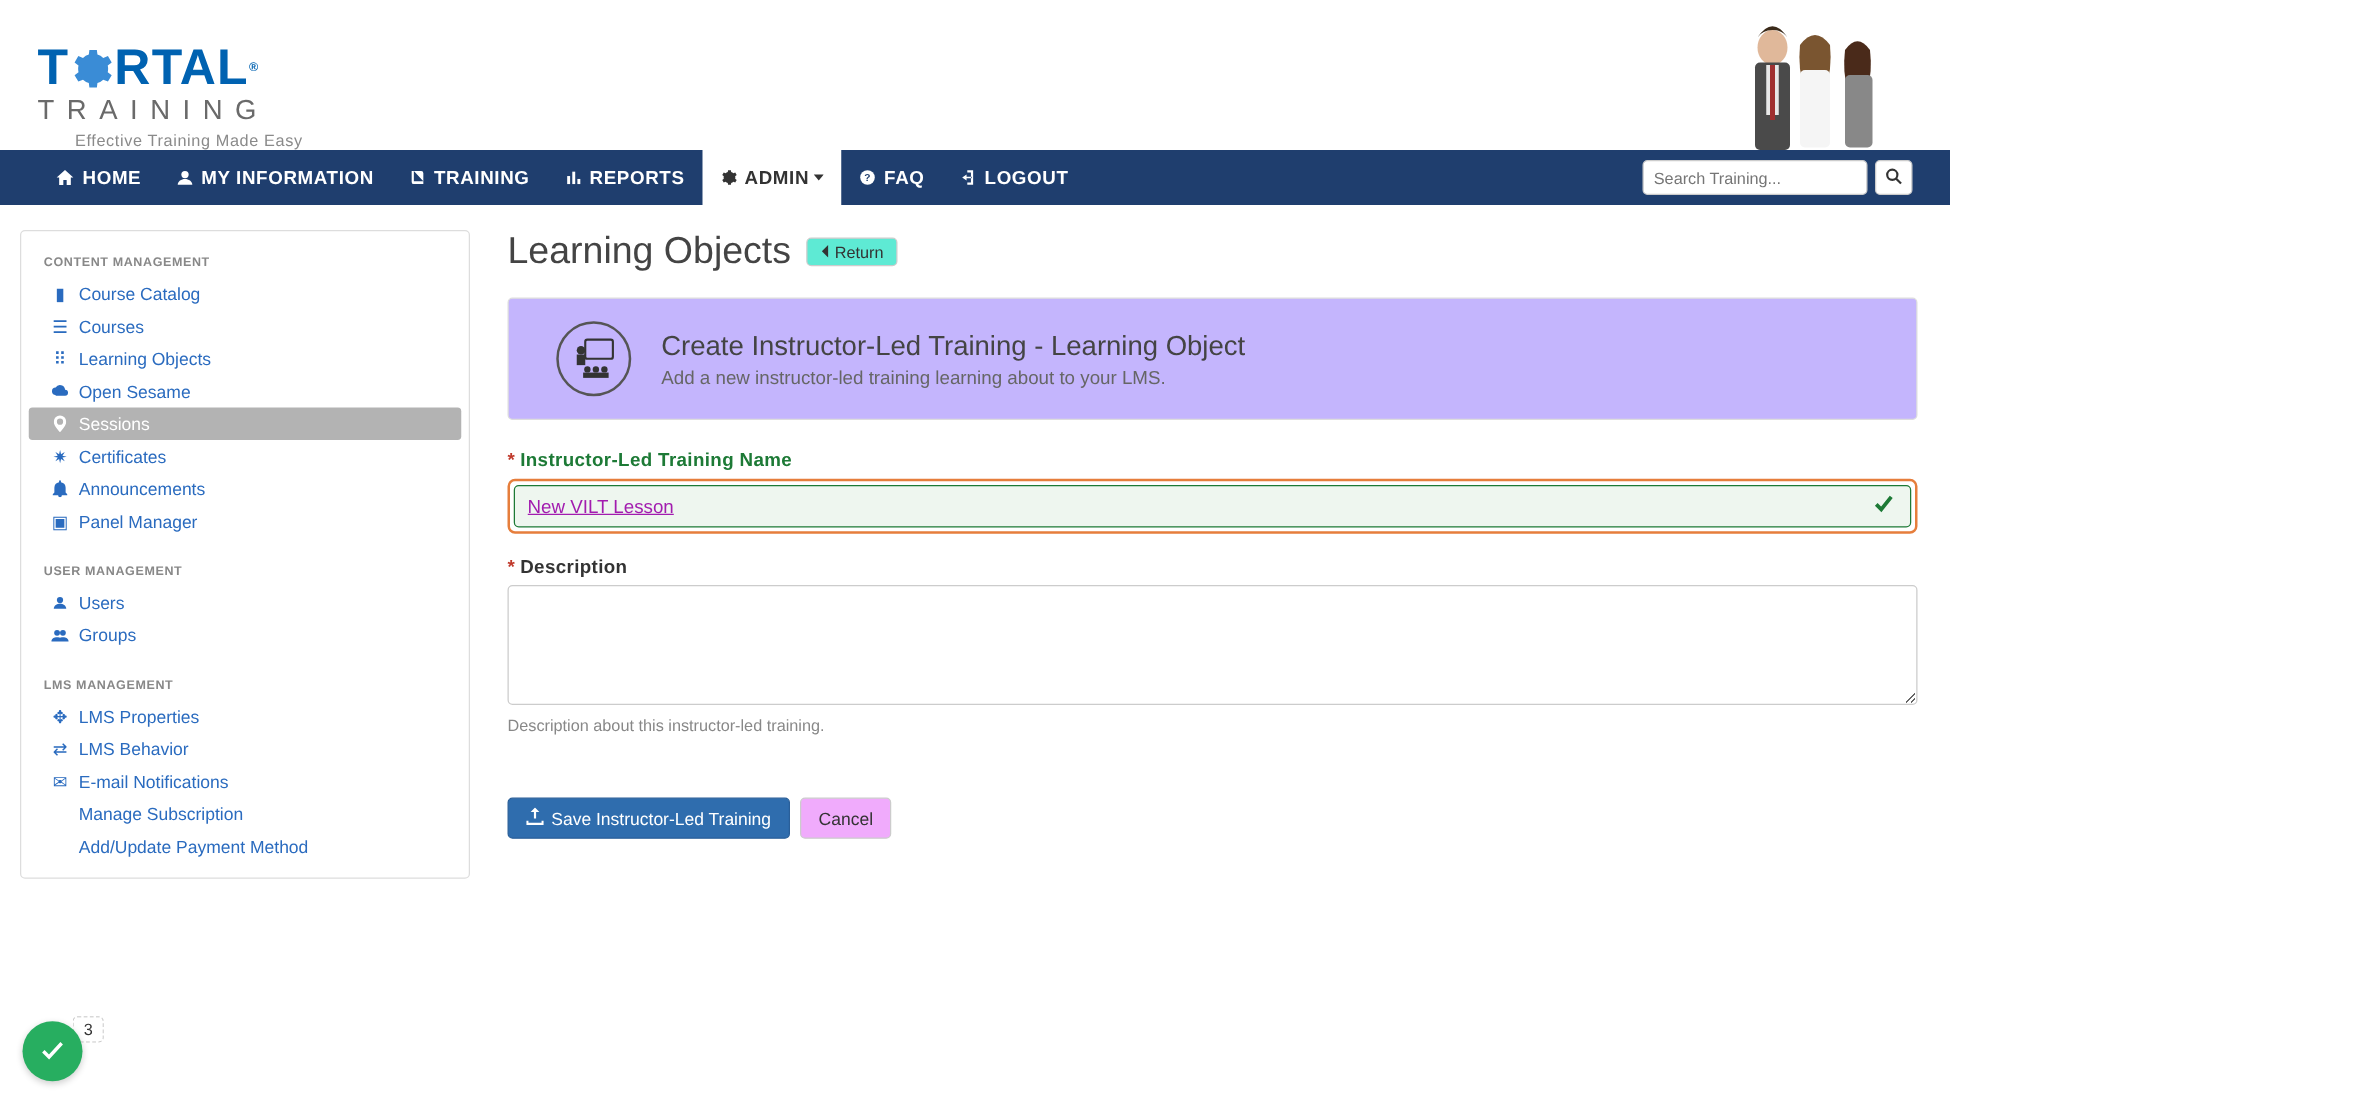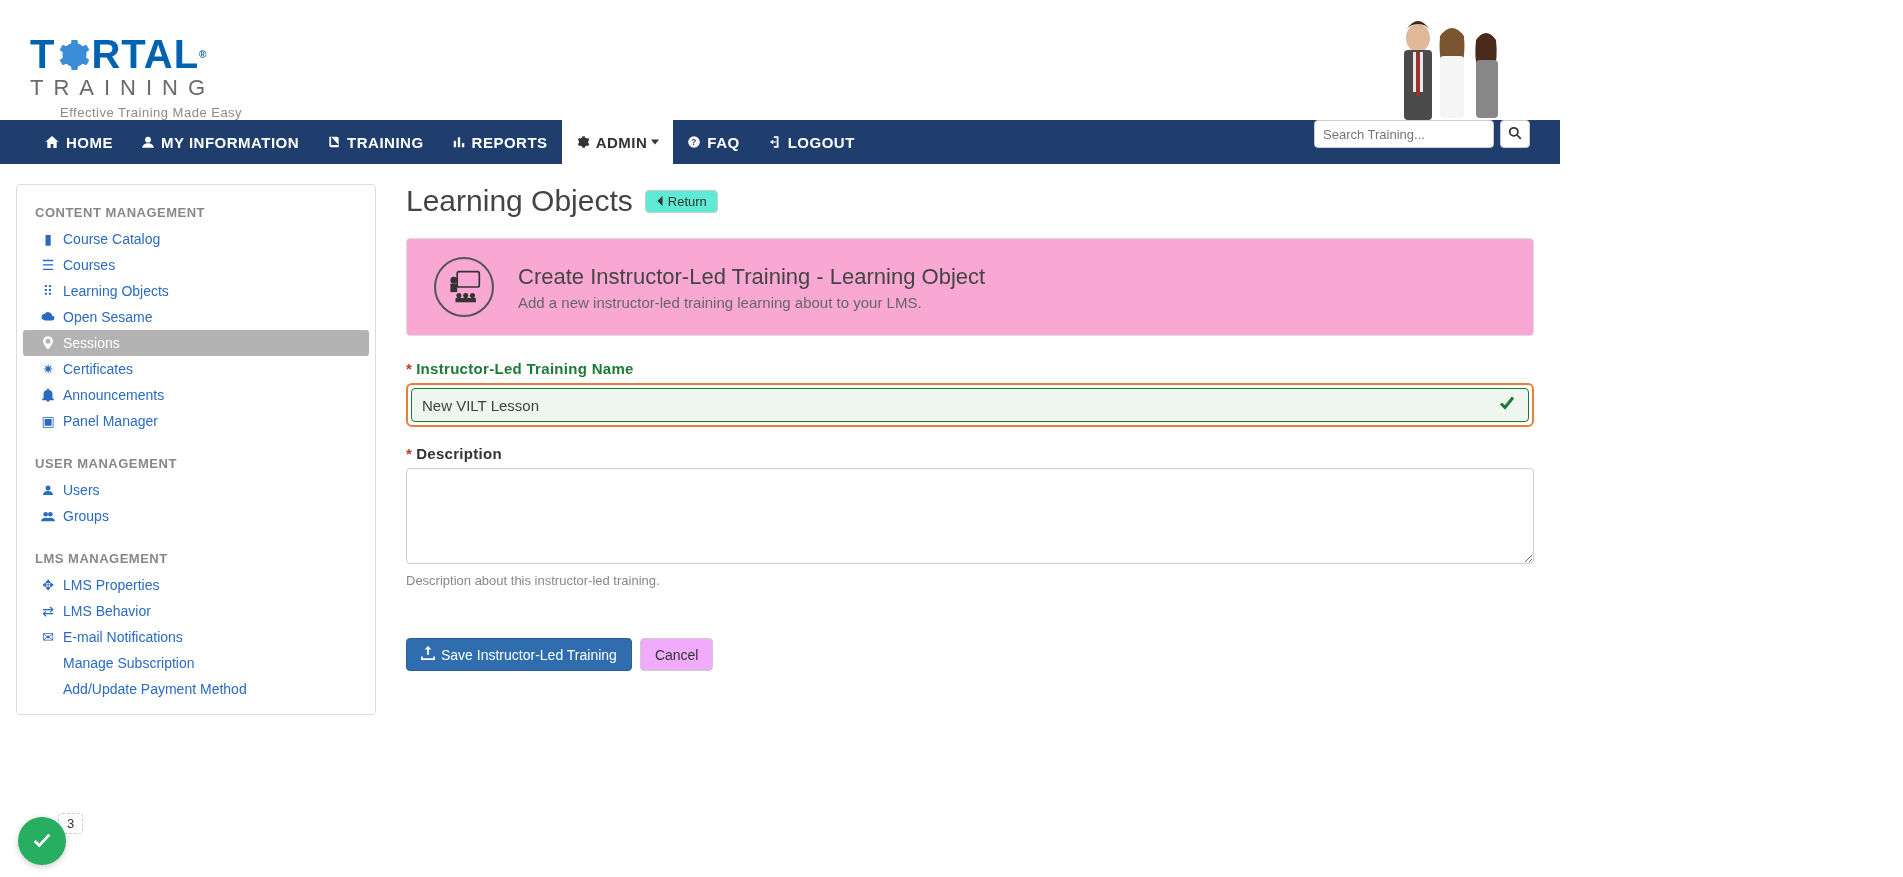--- a/index.html
+++ b/index.html
@@ -6,51 +6,51 @@
   body { font-family: "Helvetica Neue", Helvetica, Arial, sans-serif; font-size: 14px; color: #333; background: #fff; width: 1560px; }
   
   .header { display: flex; align-items: flex-end; justify-content: space-between; padding: 10px 30px 0 30px; height: 120px; position: relative; }
   .logo-block { display: flex; flex-direction: column; }
   .logo-main { font-size: 40px; font-weight: 700; color: #0062b1; letter-spacing: 1px; display: flex; align-items: center; font-family: Arial, sans-serif; }
   .logo-gear { display: inline-flex; align-items: center; justify-content: center; }
   .logo-sub { font-size: 22px; letter-spacing: 10px; color: #6a6a6a; margin-top: -2px; font-weight: 400; }
   .logo-tag { font-size: 13px; color: #8a8a8a; letter-spacing: 0.5px; margin-top: 4px; margin-left: 30px; }
   .header-people { position: absolute; right: 40px; bottom: -10px; width: 140px; height: 120px; }
   
-  .navbar { background: #1f3e6e; height: 44px; display: flex; align-items: flex-start; padding: 0 30px; justify-content: space-between; }
+  .navbar { background: #1f3e6e; height: 44px; display: flex; align-items: center; padding: 0 30px; justify-content: space-between; }
   .nav-left { display: flex; height: 100%; }
   .nav-item { display: flex; align-items: center; color: #fff; padding: 0 14px; font-weight: 600; font-size: 15px; text-decoration: none; height: 100%; cursor: pointer; letter-spacing: 0.5px; }
   .nav-item.active { background: #ffffff; color: #333; }
   .nav-item .nav-icon { margin-right: 6px; display: inline-flex; }
   .nav-right { display: flex; align-items: center; gap: 6px; margin-left: 28px; }
   .search-input { width: 180px; height: 28px; border-radius: 4px; border: 1px solid #ccc; padding: 0 8px; font-size: 13px; }
   .search-btn { width: 30px; height: 28px; border-radius: 4px; border: 1px solid #ccc; background: #fff; display: flex; align-items: center; justify-content: center; cursor: pointer; }
   
   .container { display: flex; padding: 20px 16px; gap: 30px; }
   .sidebar { width: 360px; border: 1px solid #ddd; border-radius: 4px; padding: 12px 0; }
-  .side-heading { font-size: 13px; color: #888; font-weight: 600; letter-spacing: 0.5px; padding: 8px 18px 6px; }
+  .side-heading { font-size: 10px; color: #888; font-weight: 600; letter-spacing: 0.5px; padding: 8px 18px 6px; }
   .side-item { display: flex; align-items: center; gap: 8px; color: #2a6bbf; padding: 5px 18px; font-size: 14px; cursor: pointer; border-radius: 3px; margin: 0 6px; }
   .side-item.active { background: #b3b3b3; color: #fff; }
   .side-item .side-icon { width: 14px; display: inline-flex; justify-content: center; color: inherit; }
   .side-spacer { height: 14px; }
   
   .main { flex: 1; padding-right: 10px; }
   .page-heading-row { display: flex; align-items: center; gap: 12px; margin-bottom: 20px; }
   .page-heading { font-size: 30px; color: #444; font-weight: 500; }
   .return-btn { border: 1px solid #ccc; background: #5eead4; border-radius: 4px; padding: 3px 10px; font-size: 13px; display: flex; align-items: center; gap: 4px; cursor: pointer; color: #333; justify-content: center; }
-  .panel { border: 1px solid #ddd; border-radius: 4px; background: #f9a8d4; padding: 18px 27px; display: flex; align-items: center; gap: 24px; margin-bottom: 24px; }
+  .panel { border: 1px solid #ddd; border-radius: 4px; background: #c4b5fd; padding: 18px 38px; display: flex; align-items: center; gap: 24px; margin-bottom: 24px; }
   .panel-iconwrap { width: 60px; height: 60px; border: 2px solid #555; border-radius: 50%; display: flex; align-items: center; justify-content: center; }
   .panel-title { font-size: 22px; color: #444; font-weight: 500; margin-bottom: 4px; }
   .panel-sub { font-size: 15px; color: #666; }
   .form-label { font-size: 15px; font-weight: 700; color: #1d7a36; margin-bottom: 6px; display: block; letter-spacing: 0.3px;}
   .form-label .req { color: #c0392b; margin-right: 4px; font-weight: 700; }
   .form-label.dark { color: #333; }
   .input-wrap { position: relative; margin-bottom: 18px; }
   .name-highlight { border: 2px solid #e67e3c; border-radius: 6px; padding: 3px; }
-  .text-input { width: 100%; height: 34px; border: 1px solid #1d7a36; background: #eef6ef; border-radius: 4px; padding: 0 36px 0 10px; font-size: 15px; color: #404040; outline: none; }
+  .text-input { width: 100%; height: 34px; border: 1px solid #1d7a36; background: #eef6ef; border-radius: 4px; padding: 0 36px 0 10px; font-size: 15px; color: #a21caf; outline: none; text-decoration: underline; }
   .check-icon { position: absolute; right: 14px; top: 50%; transform: translateY(-50%); color: #1d7a36; }
   .textarea { width: 100%; height: 96px; border: 1px solid #ccc; border-radius: 4px; padding: 8px 10px; font-size: 14px; resize: vertical; }
   .help-text { color: #888; font-size: 13px; margin-top: 6px; margin-bottom: 50px; }
   .btn-row { display: flex; gap: 8px; }
   .btn-primary { background: #2f6dae; color: #fff; border: 1px solid #2a5f99; border-radius: 4px; padding: 7px 14px; font-size: 14px; cursor: pointer; display: flex; align-items: center; gap: 6px; }
   .btn-default { background: #f0abfc; color: #333; border: 1px solid #ccc; border-radius: 4px; padding: 7px 14px; font-size: 14px; cursor: pointer; }
   
   .step-badge { position: fixed; left: 18px; bottom: 12px; display: flex; align-items: center; }
   .step-circle { width: 48px; height: 48px; border-radius: 50%; background: #27ae60; color: #fff; display: flex; align-items: center; justify-content: center; box-shadow: 0 2px 6px rgba(0,0,0,0.2); z-index: 2; }
   .step-num-outer { position: absolute; left: 40px; top: -4px; background: #fff; border: 1px dashed #ccc; border-radius: 4px; padding: 2px 8px; font-size: 13px; color: #333; z-index: 1;}

